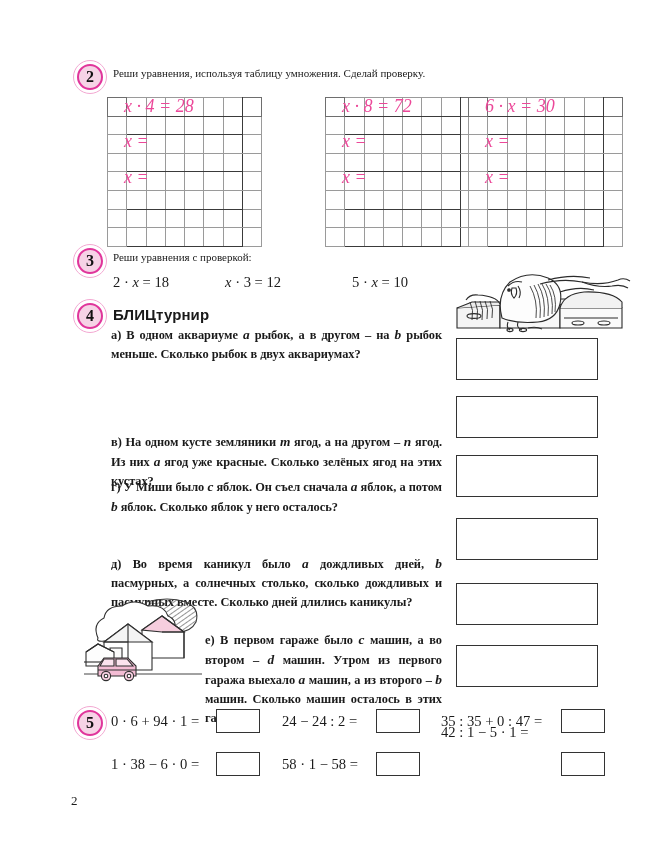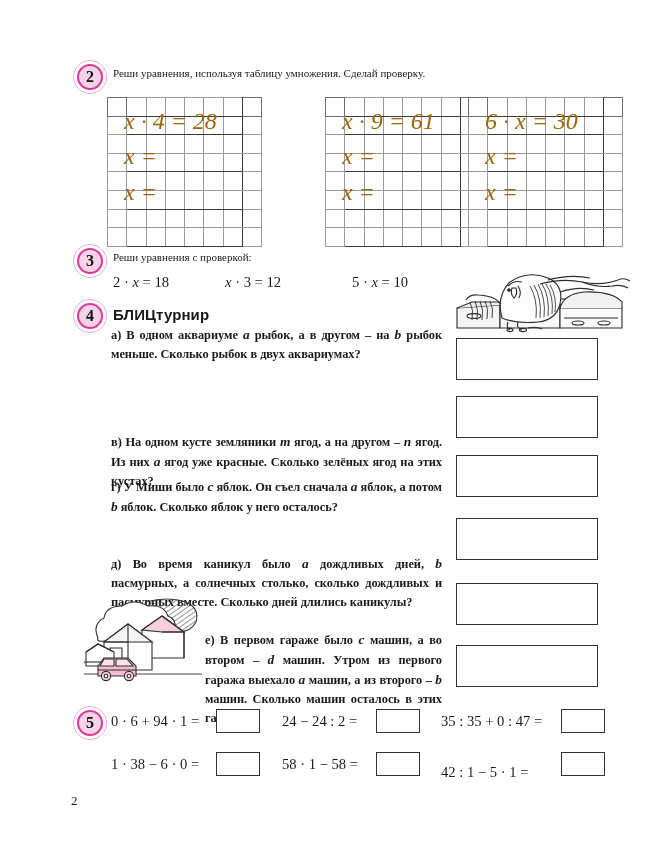--- a/index.html
+++ b/index.html
@@ -55,21 +55,21 @@
     border:0.9px solid #9a9a9a;
   }
   .grid td.hb{border-bottom:1.25px solid #3a3a3a;}
   .grid td.vl{border-left:1.25px solid #3a3a3a;}
   .grid td.vr{border-right:1.25px solid #3a3a3a;}
   .grid td.edge{border-color:#6e6e6e;}
 
   .handlayer{position:absolute;pointer-events:none;}
   .handtxt{
     position:absolute;font-family:"Liberation Serif",serif;font-style:italic;
-    font-size:24px;color:#a16207;white-space:nowrap;margin-top:12px;
+    font-size:18px;color:#ec4899;white-space:nowrap;
   }
 
   
   .ansbox{position:absolute;border:1.6px solid #333;background:#fff;}
   .smallbox{position:absolute;border:1.4px solid #333;background:#fff;}
 
   
   .illo{position:absolute;}
 
   .pagenum{
@@ -257,21 +257,21 @@
             <td class="hb vl"></td>
             <td class="hb"></td>
             <td class="hb"></td>
             <td class="hb vr"></td>
             <td></td>
           </tr>
     </tbody>
       </table>
   </div>
   <div class="handlayer" style="left:325px;top:97px;">
-    <span class="handtxt" style="left:17px;top:-1px;">x · 9 = 61</span>
+    <span class="handtxt" style="left:17px;top:-1px;">x · 8 = 72</span>
     <span class="handtxt" style="left:17px;top:34px;">x =</span>
     <span class="handtxt" style="left:17px;top:70px;">x =</span>
   </div>
 
   <div class="grid" style="left:468px;top:97px;">
     <table>
       <tbody>
           <tr>
             <td class="edge"></td>
             <td class="hb"></td>
@@ -507,18 +507,18 @@
 
   <div class="eq" style="left:441px;top:713px;">35 : 35 + 0 : 47 =</div>
   <div class="smallbox" style="left:561px;top:709px;width:42px;height:22px;"></div>
 
   <div class="eq" style="left:111px;top:756px;">1 · 38 − 6 · 0 =</div>
   <div class="smallbox" style="left:216px;top:752px;width:42px;height:22px;"></div>
 
   <div class="eq" style="left:282px;top:756px;">58 · 1 − 58 =</div>
   <div class="smallbox" style="left:376px;top:752px;width:42px;height:22px;"></div>
 
-  <div class="eq" style="left:441px;top:764px;">42 : 1 − 5 · 1 =</div>
+  <div class="eq" style="left:441px;top:724px;">42 : 1 − 5 · 1 =</div>
   <div class="smallbox" style="left:561px;top:752px;width:42px;height:22px;"></div>
 
   <div class="pagenum" style="left:71px;top:793px;">2</div>
 
 </div>
 
 </body></html>

